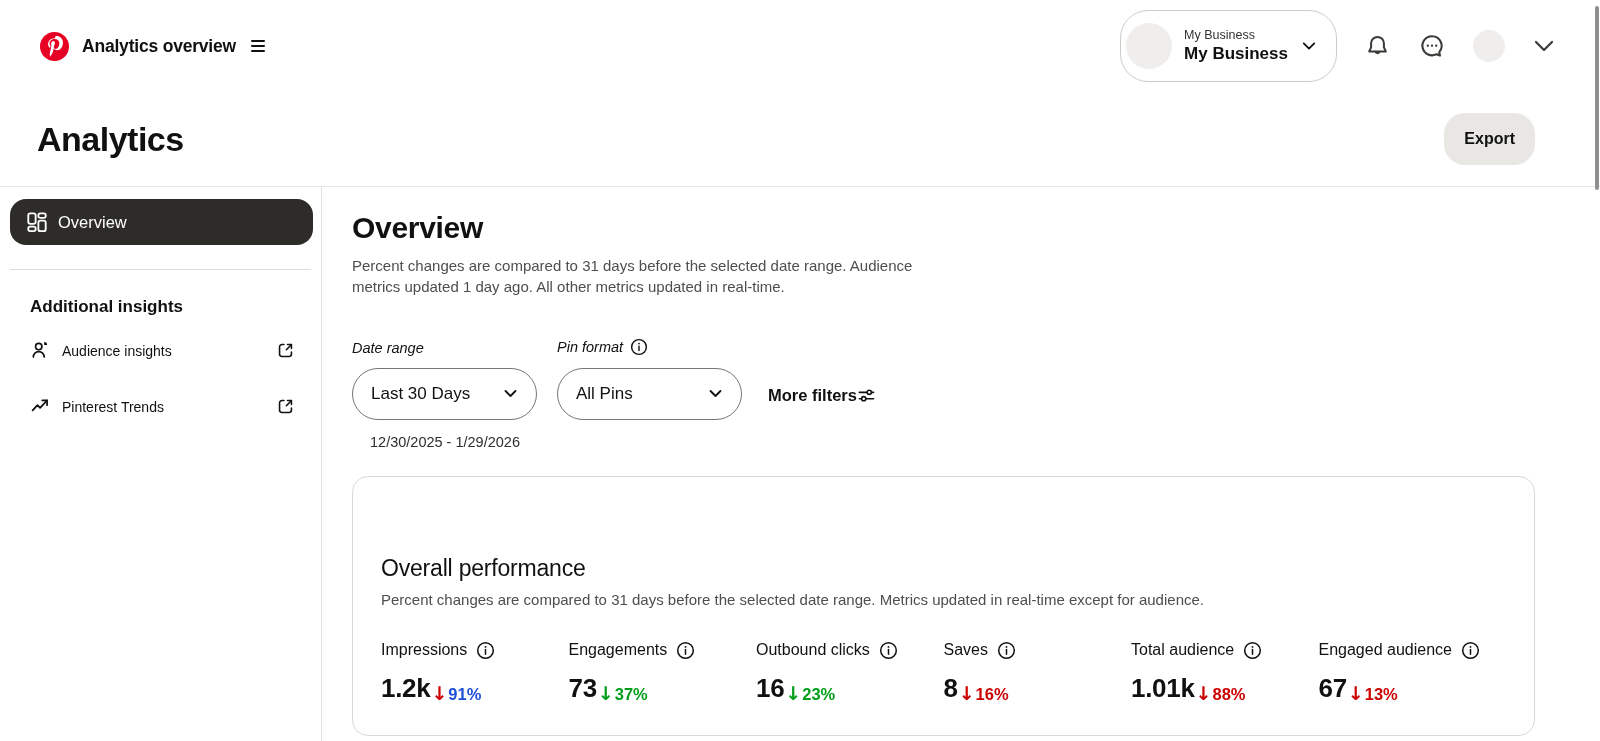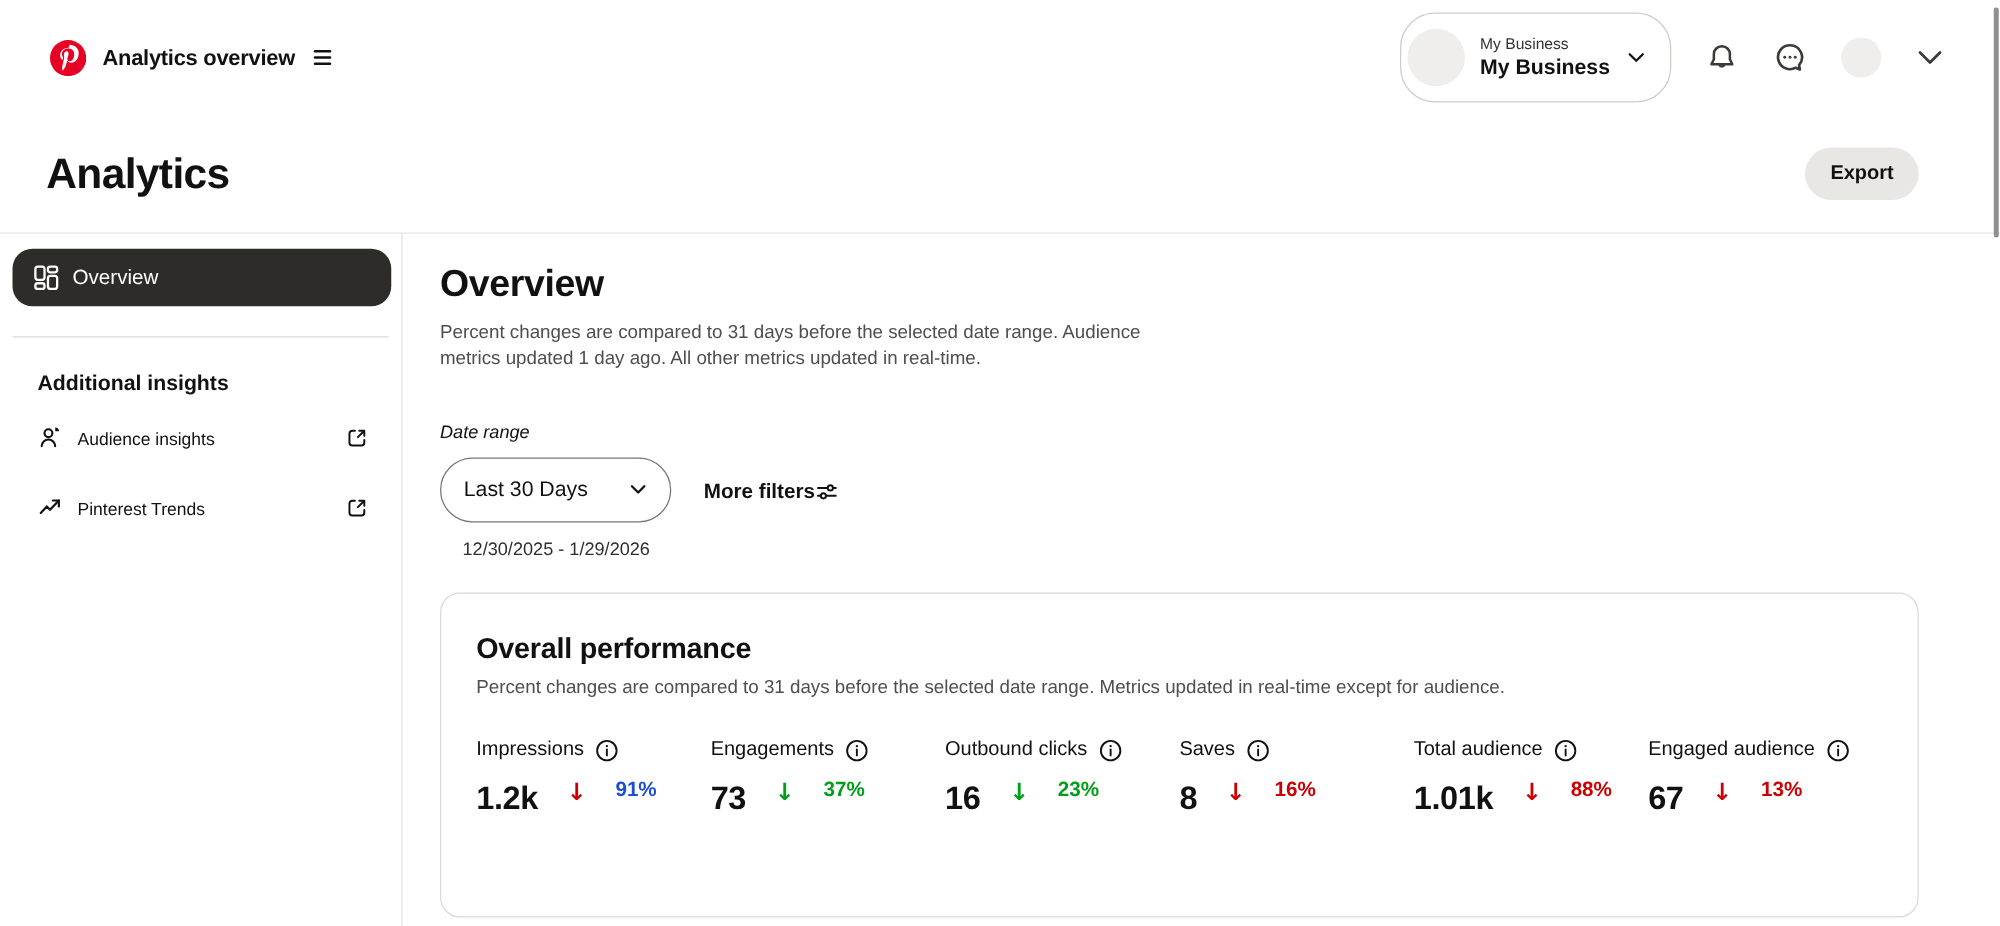--- a/index.html
+++ b/index.html
@@ -23,21 +23,21 @@
   .account-texts { display:flex; flex-direction:column; line-height:1.25; }
   .account-small { font-size:12.5px; color:#333; }
   .account-bold  { font-size:17px; font-weight:700; }
   .icon-btn { display:flex; align-items:center; justify-content:center; cursor:pointer; color:#3d3b37; }
   .icon-btn svg { display:block; }
 
   
   .page-head { height:94px; display:flex; align-items:center; justify-content:space-between;
                padding:0 65px 0 37px; }
   .page-title { font-size:34px; font-weight:700; letter-spacing:-0.5px; }
-  .export-btn { background:#e9e7e4; border:none; border-radius:21px; height:42px; padding:0 20px;
+  .export-btn { background:#e9e7e4; border:none; border-radius:21px; height:52px; padding:0 20px;
                 font-family:inherit; font-size:16px; font-weight:600; color:#111; cursor:pointer; }
 
   
   .content { display:flex; border-top:1px solid #e6e6e6; height:555px; }
   .sidebar { width:322px; flex:0 0 322px; border-right:1px solid #e2e2e2; padding-top:12px; }
   .nav-selected { margin:0 8px 0 10px; height:46px; background:#2d2c28; border-radius:16px;
                   display:flex; align-items:center; gap:10px; padding:0 16px; color:#fff; cursor:pointer; }
   .nav-selected .label { font-size:16.5px; font-weight:400; }
   .side-divider { height:1px; background:#dcdcdc; margin:24px 10px 0 10px; }
   .side-heading { font-size:17px; font-weight:700; margin:27px 0 0 30px; }
@@ -56,26 +56,26 @@
   .filter-label { font-size:14.5px; margin-bottom:12px; display:flex; align-items:center; gap:7px;font-style:italic; }
   .dropdown { width:185px; height:52px; border:1.5px solid #777; border-radius:26px; background:#fff;
               display:flex; align-items:center; justify-content:space-between; padding:0 17px 0 18px;
               font-size:17px; cursor:pointer; }
   .more-filters { display:flex; align-items:center; gap:0; font-size:16.5px; font-weight:600;
                   margin:0 0 15px 6px; cursor:pointer; }
   .range-caption { margin:14px 0 0 18px; font-size:14.5px; color:#2e2e2e; }
 
   .perf-card { margin-top:26px; border:1px solid #d9d9d9; border-radius:16px; height:260px;
                padding:30px 28px 0 28px; }
-  .card-title { font-size:23px; font-weight:700; letter-spacing:-0.2px; }
+  .card-title { font-size:23px; font-weight:400; letter-spacing:-0.2px;margin-top:48px; }
   .card-subtitle { margin-top:9px; font-size:15px; color:#4e4e4e; }
   .metrics-row { display:flex; margin-top:33px; }
   .metric { flex:1; }
   .metric-label { display:flex; align-items:center; gap:9px; font-size:16px; }
-  .metric-value-row { display:flex; align-items:flex-start; gap:23px; margin-top:13px; }
+  .metric-value-row { display:flex; align-items:flex-end; gap:1px; margin-top:13px; }
   .metric-value { font-size:26px; font-weight:700; letter-spacing:-0.3px; }
   .metric-arrow { font-size:19px; font-weight:700; font-family:"DejaVu Sans",sans-serif; }
   .metric-change { font-size:16.5px; font-weight:700; }
   .info-icon { color:#111; display:flex; }
 
   .scroll-thumb { position:absolute; top:6px; right:1px; width:4px; height:184px;
                   background:#8f8f8f; border-radius:2px; }
 </style>
 </head>
 <body>
@@ -187,20 +187,38 @@
 
     <main>
       <h2 class="ov-heading">Overview</h2>
       <p class="ov-desc">Percent changes are compared to 31 days before the selected date range. Audience metrics updated 1 day ago. All other metrics updated in real-time.</p>
 
       <div class="filters">
         <div class="filter-group">
           <span class="filter-label">Date range</span>
           <div class="dropdown">
             <span>Last 30 Days</span>
+            <svg width="17" height="17" viewBox="0 0 24 24" fill="none" stroke="#111" stroke-width="2.6" stroke-linecap="round" stroke-linejoin="round">
+                <polyline points="5,8.5 12,15.5 19,8.5"></polyline>
+              </svg>
+          </div>
+        </div>
+        <div class="filter-group">
+          <span class="filter-label">
+            <span>Pin format</span>
+            <span class="info-icon">
+              <svg width="18" height="18" viewBox="0 0 20 20" fill="none" stroke="#111" stroke-width="1.6">
+                <circle cx="10" cy="10" r="8.2"></circle>
+                <line x1="10" y1="9" x2="10" y2="14" stroke-linecap="round"></line>
+                <circle cx="10" cy="6.2" r="1" fill="#111" stroke="none"></circle>
+              </svg>
+            </span>
+          </span>
+          <div class="dropdown">
+            <span>All Pins</span>
             <svg width="17" height="17" viewBox="0 0 24 24" fill="none" stroke="#111" stroke-width="2.6" stroke-linecap="round" stroke-linejoin="round">
                 <polyline points="5,8.5 12,15.5 19,8.5"></polyline>
               </svg>
           </div>
         </div>
         <div class="more-filters">
           <span>More filters</span>
           <svg width="19" height="19" viewBox="0 0 24 24" fill="none" stroke="#111" stroke-width="2" stroke-linecap="round">
             <line x1="3" y1="8" x2="21" y2="8"></line>
             <circle cx="15.5" cy="8" r="2.6" fill="#fff"></circle>

